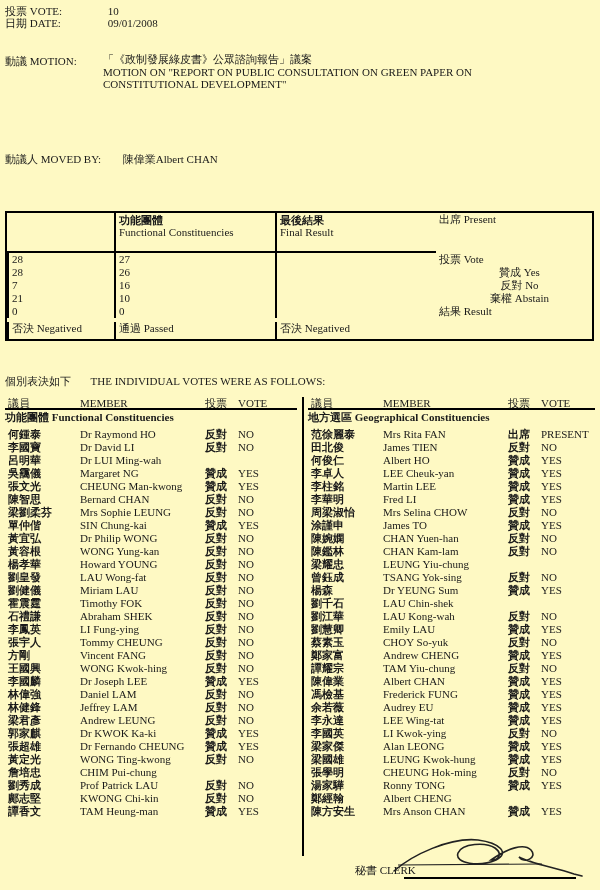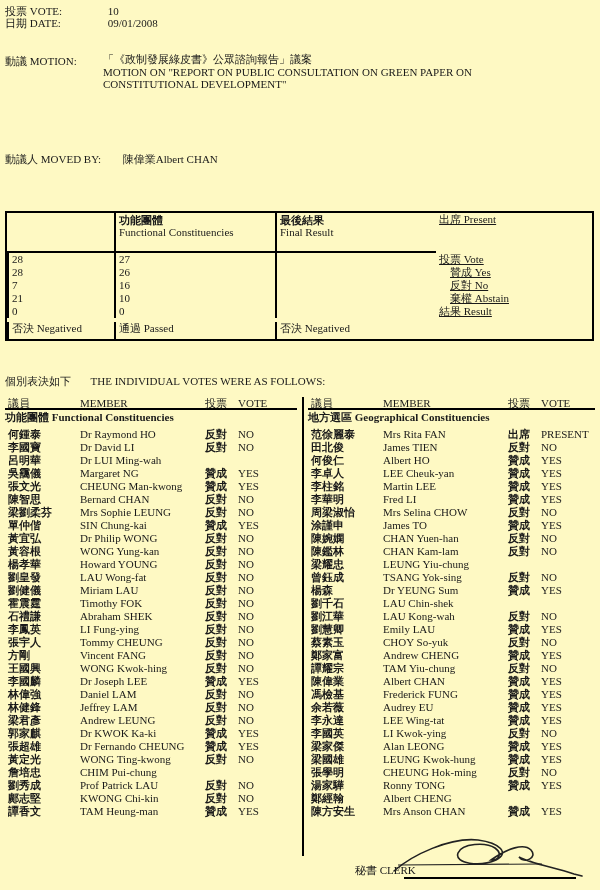--- a/index.html
+++ b/index.html
@@ -15,25 +15,25 @@
   .movedby .lbl { display:inline-block; width:115px; }
 
   
   .summary {
     position:absolute; left:5px; top:211px; width:589px;
     border:2px solid #000; display:grid;
     grid-template-columns:107px 161px 161px 1fr;
     font-size:11px; line-height:12px;
   }
   .summary > div { border-left:2px solid #000; padding:1px 3px 0 3px; }
-  .summary > div.c0 { border-left:none;text-decoration:underline; }
+  .summary > div.c0 { border-left:none; }
   .summary > div.head { height:40px; border-bottom:2px solid #000; }
   .summary > div.brow { height:13px; padding-top:0; line-height:13px; }
   .summary > div.last { height:17px; }
-  .summary .ind { padding-left:14px; }
+  .summary .ind { padding-left:14px;text-align:center; }
   .zh-b { font-weight:bold; }
 
   
   .intro { position:absolute; top:374px; left:5px; white-space:nowrap; }
   .intro .zh { display:inline-block; width:83px; }
   .vt { position:absolute; top:397px; font-size:11px; }
   .vt.left  { left:5px;   width:292px; }
   .vt.right { left:308px; width:287px; }
   .vt-head { display:flex; height:13px; line-height:12px; border-bottom:2px solid #000; }
   .vt-section { height:13px; line-height:13px; font-weight:bold; margin-top:1px; }

